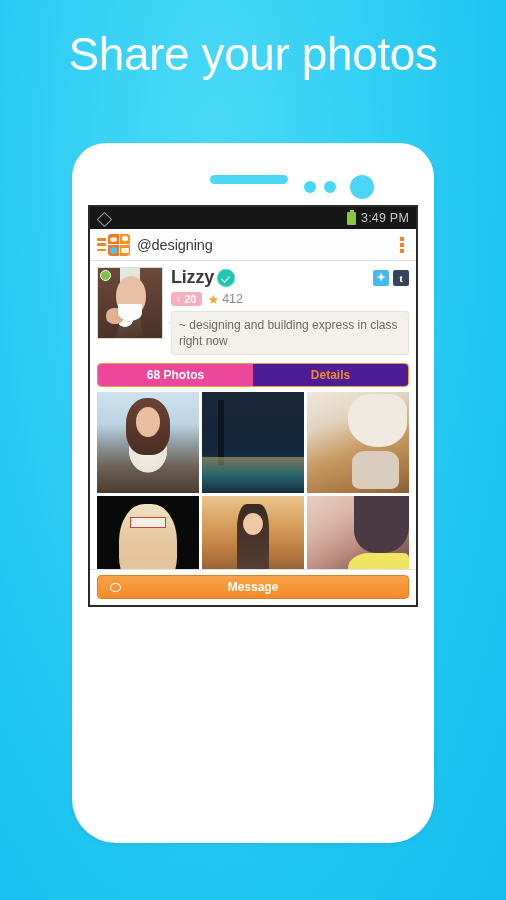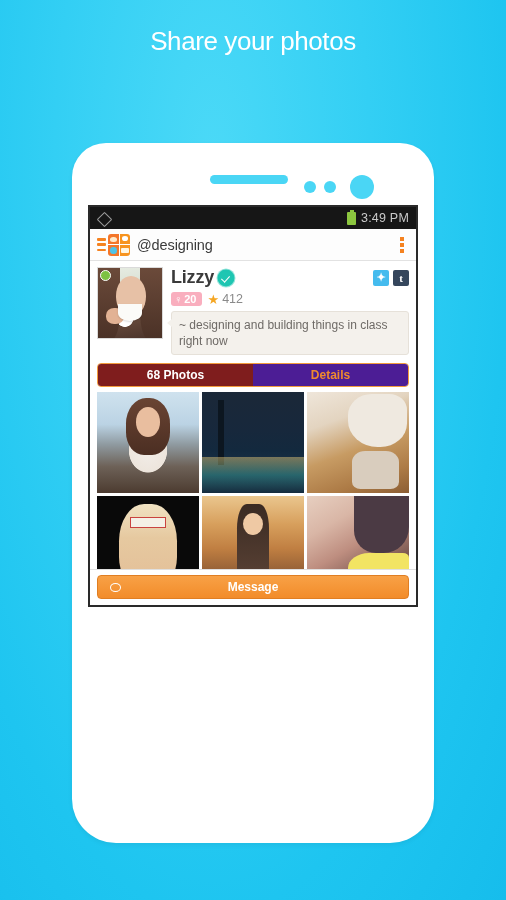--- a/index.html
+++ b/index.html
@@ -12,21 +12,21 @@
     background: radial-gradient(ellipse at 42% 18%, #4BD9F7 0%, #33CFF4 38%, #1EC5F0 72%, #16BDEC 100%);
     position: relative;
   }
 
   
   .headline {
     position: absolute;
     top: 26px; left: 0; width: 506px;
     text-align: center;
     color: #FFFFFF;
-    font-size: 26px;
+    font-size: 46px;
     font-weight: 300;
     line-height: 1.23;
     letter-spacing: -0.4px;
   }
   .headline .l2 { display: block; }
 
   
   .phone {
     position: absolute;
     left: 72px; top: 143px;
@@ -295,21 +295,21 @@
     border: 1px solid #F29B3C;
     border-radius: 4px;
     overflow: hidden;
     height: 24px;
   }
   .tab {
     flex: 1;
     display: flex; align-items: center; justify-content: center;
     font-size: 12px; font-weight: bold;
   }
-  .tab-active { background: #7f1d1d; color: #FFFFFF; }
+  .tab-active { background: #ec4899; color: #FFFFFF; }
   .tab-inactive { background: #4c1d95; color: #F08A2E; }
 
   
   .grid {
     margin: 0 7px;
     display: grid;
     grid-template-columns: repeat(3, 1fr);
     gap: 3px;
     height: 324px;
     overflow: hidden;
@@ -500,21 +500,21 @@
           <span class="gender-badge">
             <span class="venus">♀</span>
             <span>20</span>
           </span>
           <span class="star-stat">
             <span class="star">★</span>
             <span>412</span>
           </span>
         </div>
 
-        <div class="bubble">~ designing and building things in class right now</div>
+        <div class="bubble">~ designing and building express in class right now</div>
       </div>
     </div>
 
     <div class="tabs">
       <div class="tab tab-active">68 Photos</div>
       <div class="tab tab-inactive">Details</div>
     </div>
 
     <div class="grid">
       <div class="cell p1"></div>

